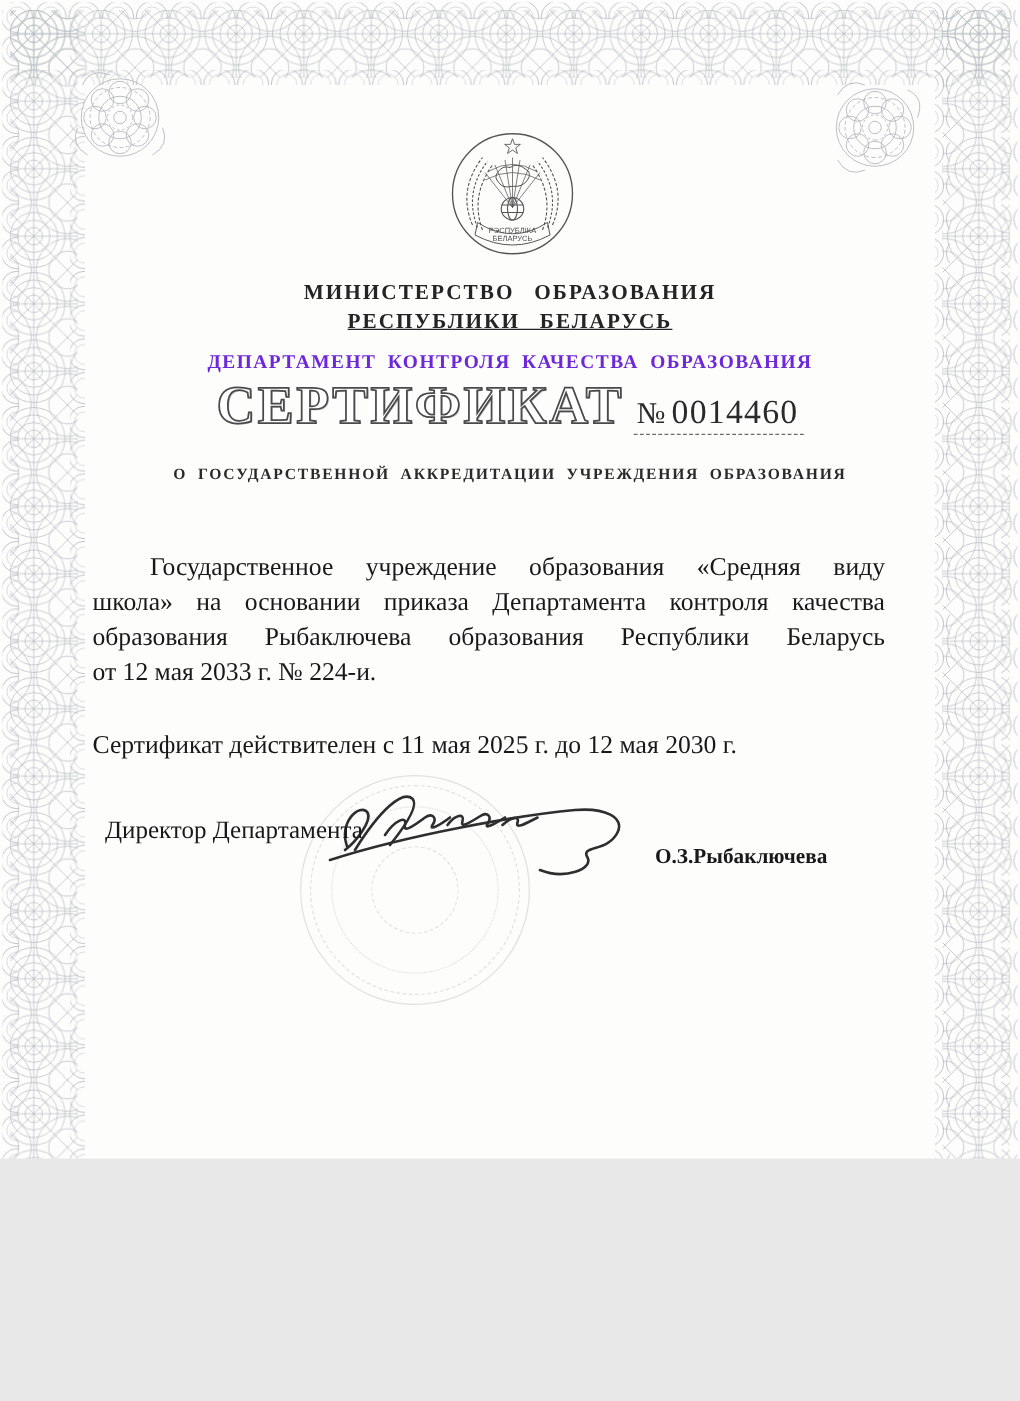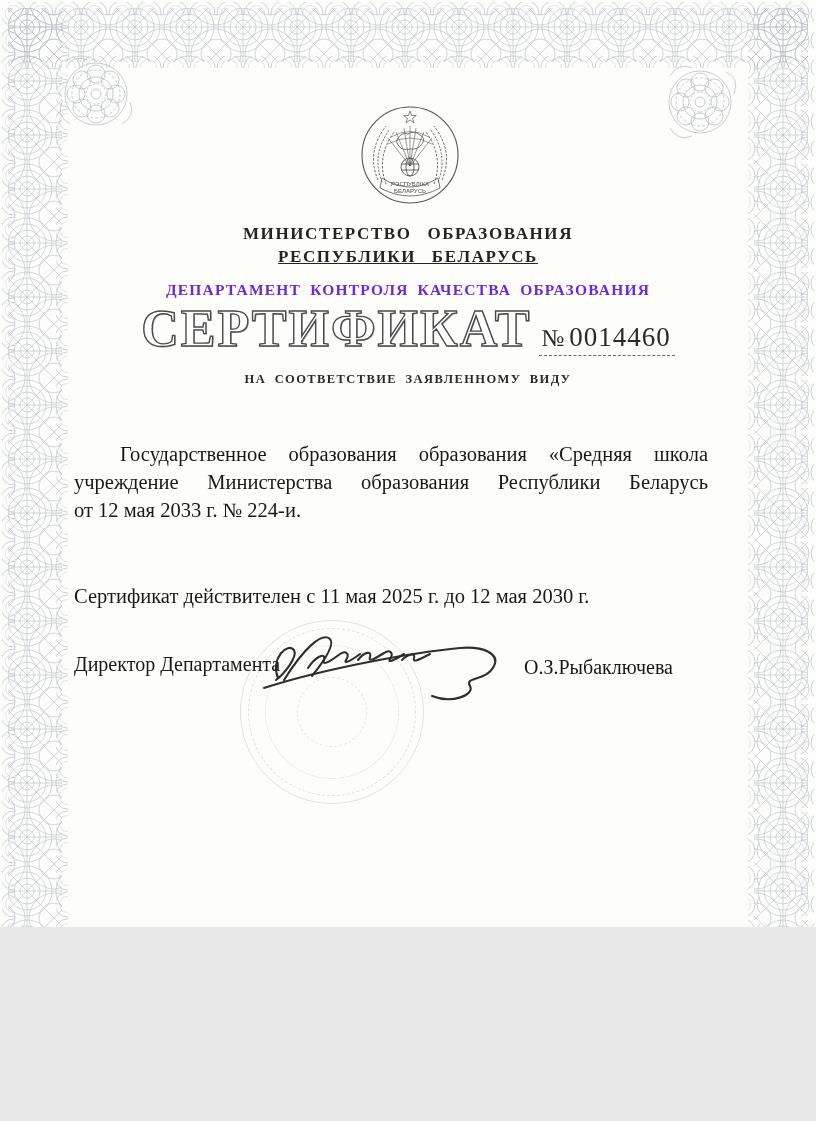--- a/index.html
+++ b/index.html
@@ -22,21 +22,21 @@
   .department {
     position:absolute; left:0; top:281px; width:816px; text-align:center;
     font-weight:bold; font-size:15.5px; letter-spacing:1.2px; word-spacing:4px; color:#6d28d9;
   }
 
   .title-row {
     position:absolute; left:0; top:303px; width:816px; height:58px;
     display:flex; justify-content:center; align-items:baseline; gap:8px;
   }
   .cert-title {
-    font-weight:bold; font-size:52px; letter-spacing:2px; color:#4a4a4a; line-height:1;font-family:Liberation Serif, serif;
+    font-weight:bold; font-size:43px; letter-spacing:2px; color:#4a4a4a; line-height:1;font-family:Liberation Serif, serif;
   }
   @supports (-webkit-text-stroke: 1px black) {
     .cert-title { color:#ffffff; -webkit-text-stroke:1.4px #4a4a4a; text-shadow:1px 1px 0 #b5b5b5; }
   }
   .cert-number-wrap {
     display:inline-flex; align-items:baseline; gap:5px;
     border-bottom:1.5px dashed #6a6a6a; padding:0 4px 2px 2px;
   }
   .cert-number-sign { font-size:24px; color:#2a2a2a; }
   .cert-number { font-size:27px; color:#2a2a2a; letter-spacing:1px; }
@@ -53,22 +53,22 @@
   }
   .body-line { text-align:justify; text-align-last:justify; white-space:normal; }
   .body-line.first { text-indent:46px; }
   .body-line.last { text-align-last:left; }
 
   .validity {
     position:absolute; left:74px; top:585px; width:640px;
     font-size:20.5px; color:#181818;
   }
 
-  .signer-title { position:absolute; left:74px; top:653px; font-size:20px; color:#181818; }
-  .signer-name  { position:absolute; left:524px; top:656px; font-size:20px; color:#181818; }
+  .signer-title { position:absolute; left:84px; top:653px; font-size:20px; color:#181818; }
+  .signer-name  { position:absolute; left:524px; top:675px; font-size:17px; color:#181818;font-weight:bold; }
 
   .stamp {
     position:absolute; left:240px; top:620px; width:182px; height:182px;
     border:1.5px solid #e2e2e2; border-radius:50%;
   }
   .stamp .ring1 {
     position:absolute; left:7px; top:7px; right:7px; bottom:7px;
     border:1px dashed #e0e0e0; border-radius:50%;
   }
   .stamp .ring2 {
@@ -191,26 +191,27 @@
 
   <div class="title-row">
     <span class="cert-title">СЕРТИФИКАТ</span>
     <span class="cert-number-wrap">
       <span class="cert-number-sign">№</span>
       <span class="cert-number">0014460</span>
     </span>
   </div>
 
   <div class="subtitle">
-    <div>НА СООТВЕТСТВИЕ ЗАЯВЛЕННОМУ ВИДУ</div>
+    <div>О ГОСУДАРСТВЕННОЙ АККРЕДИТАЦИИ УЧРЕЖДЕНИЯ ОБРАЗОВАНИЯ</div>
   </div>
 
   <div class="body-text">
-      <div class="body-line first">Государственное образования образования «Средняя школа</div>
-      <div class="body-line">учреждение Министерства образования Республики Беларусь</div>
+      <div class="body-line first">Государственное учреждение образования «Средняя виду</div>
+      <div class="body-line">школа» на основании приказа Департамента контроля качества</div>
+      <div class="body-line">образования Рыбаключева образования Республики Беларусь</div>
       <div class="body-line last">от 12 мая 2033 г. № 224-и.</div>
     </div>
 
   <div class="validity">Сертификат действителен с 11 мая 2025 г. до 12 мая 2030 г.</div>
 
   <div class="stamp">
     <div class="ring1"></div>
     <div class="ring2"></div>
     <div class="ring3"></div>
   </div>

